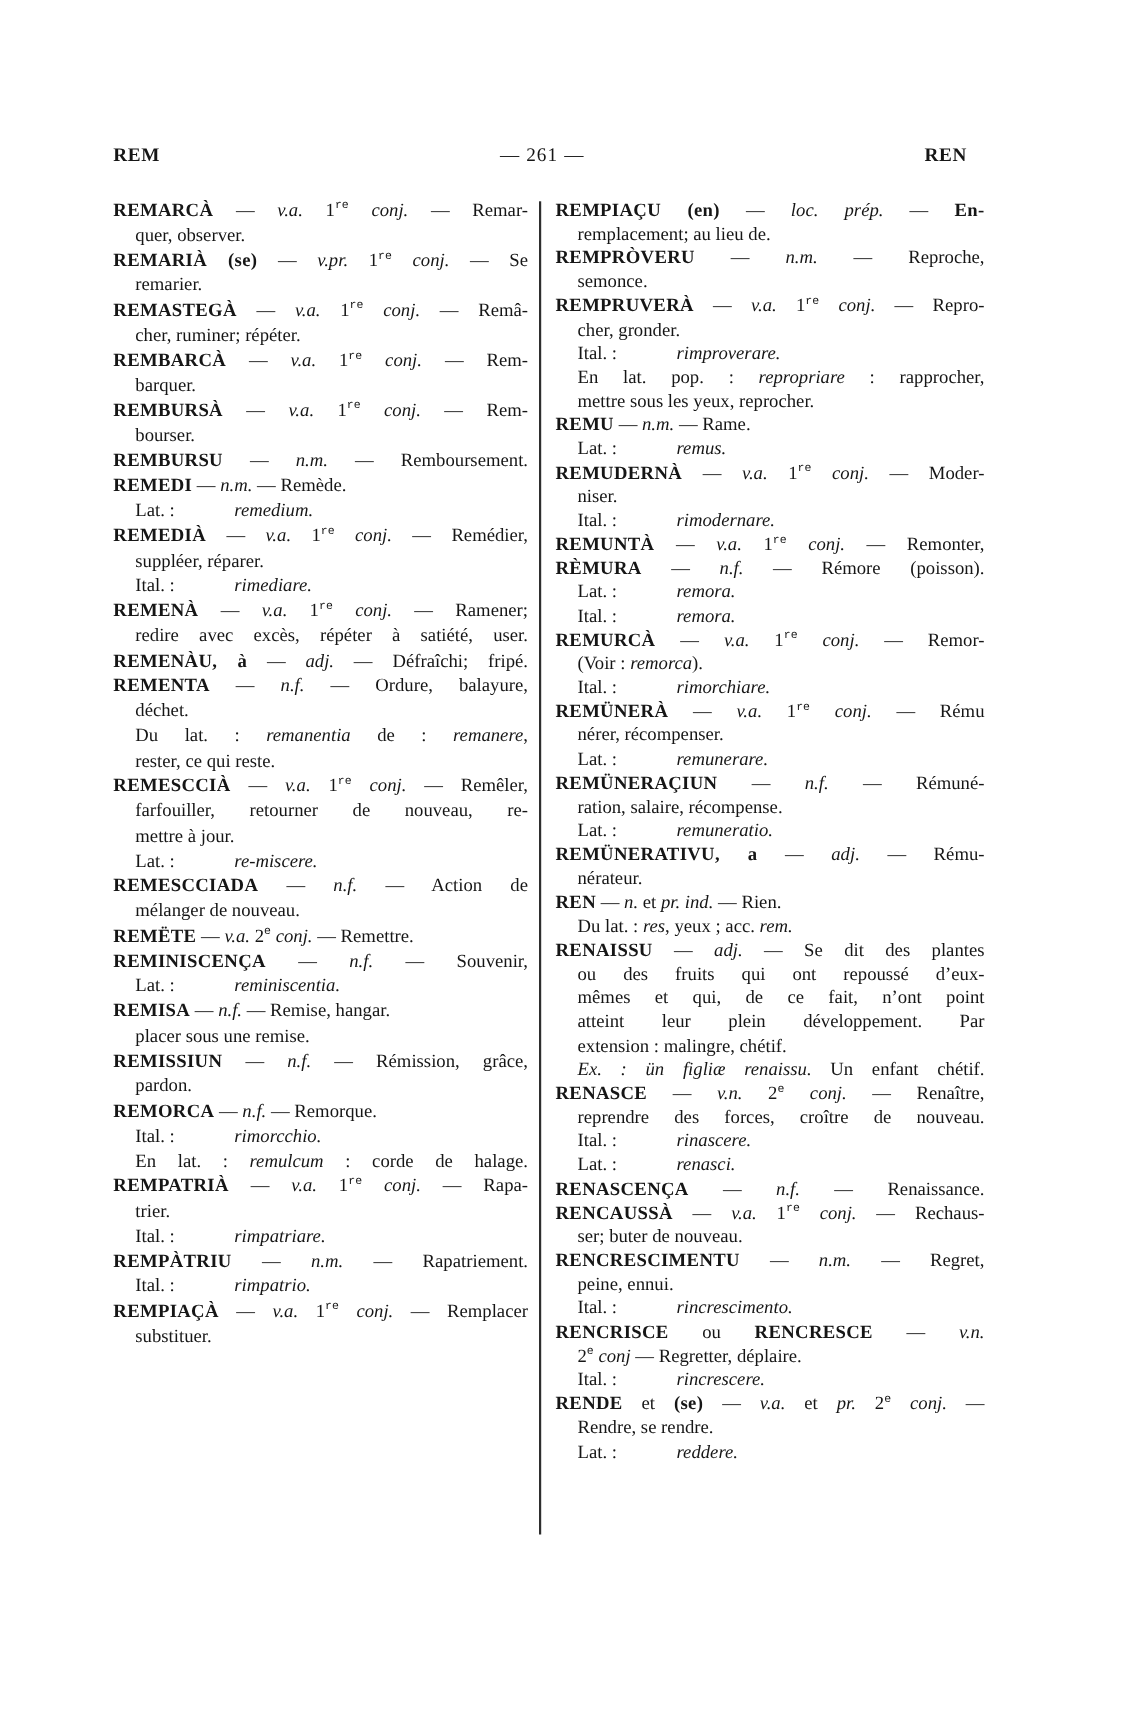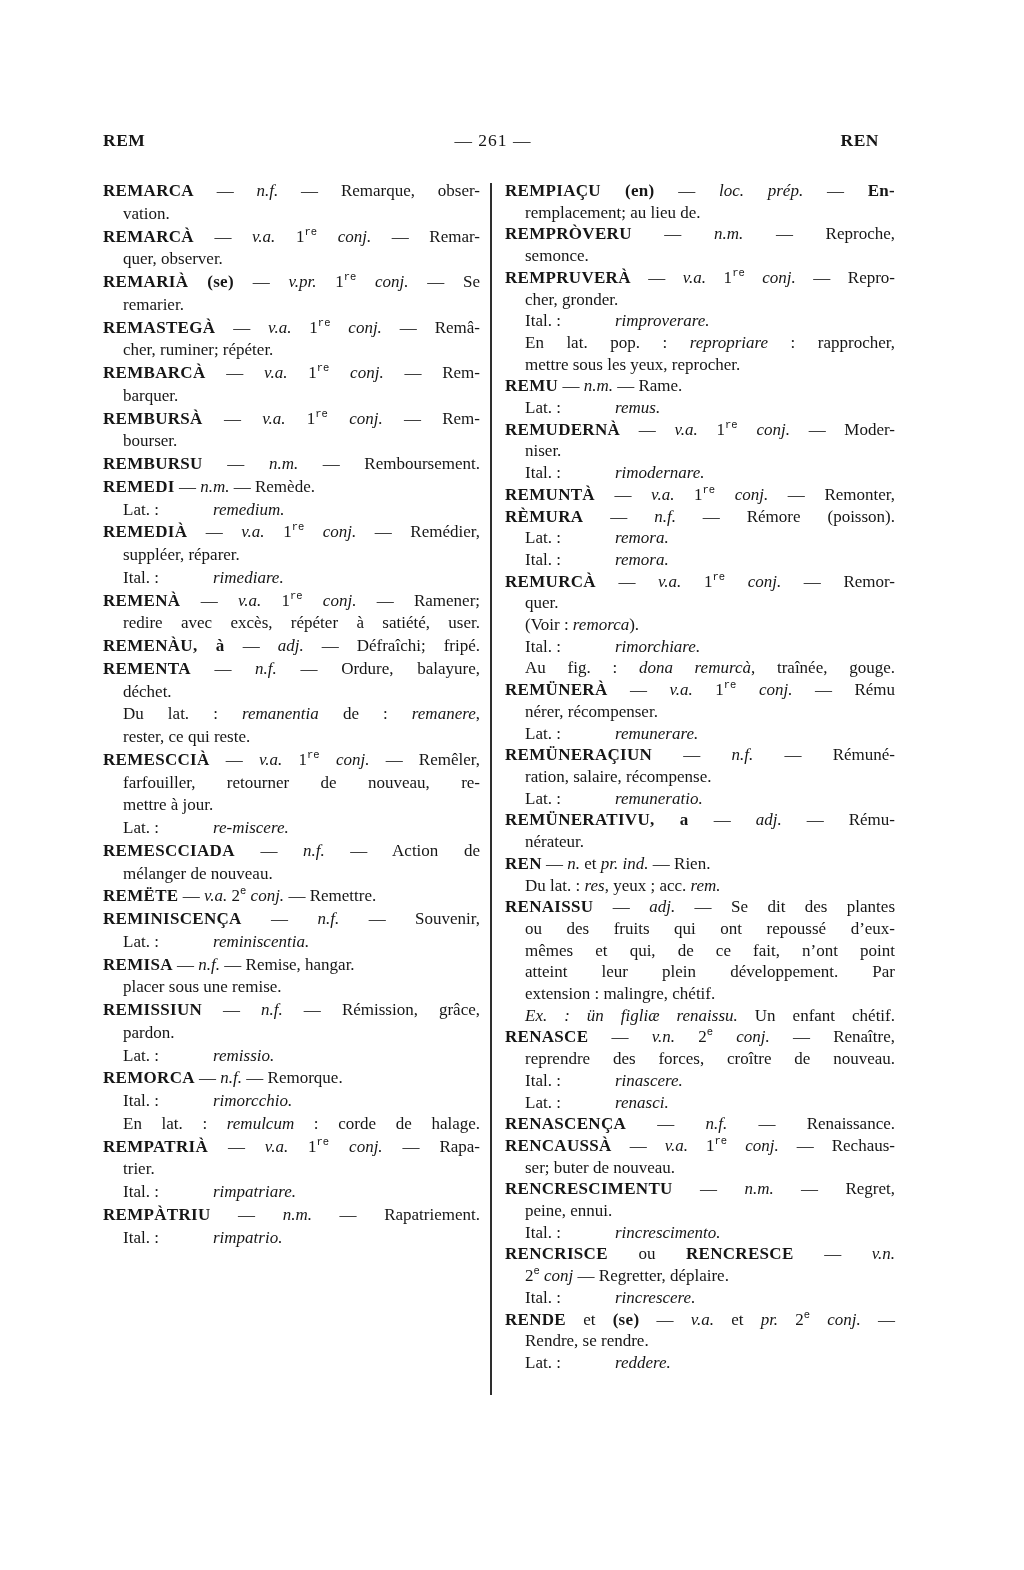--- a/index.html
+++ b/index.html
@@ -37,24 +37,20 @@
 
 <div class="page">
   <div class="page-header">
     <span class="hdr-kw">REM</span>
     <span class="hdr-page">— 261 —</span>
     <span class="hdr-kw">REN</span>
   </div>
   <div class="divider"></div>
   <div class="column col-left" id="col-left">
       <div class="entry">
-        <div class="line j"><span class="s-b">REMARCA</span><span class="s-r"> — </span><span class="s-i">n.f.</span><span class="s-r"> — Remarque, obser-</span></div>
-        <div class="line i1"><span class="s-r">vation.</span></div>
-      </div>
-      <div class="entry">
         <div class="line j"><span class="s-b">REMARCÀ</span><span class="s-r"> — </span><span class="s-i">v.a.</span><span class="s-r"> 1</span><span class="s-sup">re</span><span class="s-i"> conj.</span><span class="s-r"> — Remar-</span></div>
         <div class="line i1"><span class="s-r">quer, observer.</span></div>
       </div>
       <div class="entry">
         <div class="line j"><span class="s-b">REMARIÀ (se)</span><span class="s-r"> — </span><span class="s-i">v.pr.</span><span class="s-r"> 1</span><span class="s-sup">re</span><span class="s-i"> conj.</span><span class="s-r"> — Se</span></div>
         <div class="line i1"><span class="s-r">remarier.</span></div>
       </div>
       <div class="entry">
         <div class="line j"><span class="s-b">REMASTEGÀ</span><span class="s-r"> — </span><span class="s-i">v.a.</span><span class="s-r"> 1</span><span class="s-sup">re</span><span class="s-i"> conj.</span><span class="s-r"> — Remâ-</span></div>
         <div class="line i1"><span class="s-r">cher, ruminer; répéter.</span></div>
@@ -111,35 +107,38 @@
       </div>
       <div class="entry">
         <div class="line"><span class="s-b">REMISA</span><span class="s-r"> — </span><span class="s-i">n.f.</span><span class="s-r"> — Remise, hangar.</span></div>
       </div>
       <div class="entry">
         <div class="line i1"><span class="s-r">placer sous une remise.</span></div>
       </div>
       <div class="entry">
         <div class="line j"><span class="s-b">REMISSIUN</span><span class="s-r"> — </span><span class="s-i">n.f.</span><span class="s-r"> — Rémission, grâce,</span></div>
         <div class="line i1"><span class="s-r">pardon.</span></div>
-        <div class="line i1"><span class="s-tab">Lat. :</span><span class="s-i">remissio.</span></div>
       </div>
       <div class="entry">
         <div class="line"><span class="s-b">REMORCA</span><span class="s-r"> — </span><span class="s-i">n.f.</span><span class="s-r"> — Remorque.</span></div>
         <div class="line i1"><span class="s-tab">Ital. :</span><span class="s-i">rimorcchio.</span></div>
         <div class="line i1 j"><span class="s-r">En lat. : </span><span class="s-i">remulcum</span><span class="s-r"> : corde de halage.</span></div>
       </div>
       <div class="entry">
         <div class="line j"><span class="s-b">REMPATRIÀ</span><span class="s-r"> — </span><span class="s-i">v.a.</span><span class="s-r"> 1</span><span class="s-sup">re</span><span class="s-i"> conj.</span><span class="s-r"> — Rapa-</span></div>
         <div class="line i1"><span class="s-r">trier.</span></div>
         <div class="line i1"><span class="s-tab">Ital. :</span><span class="s-i">rimpatriare.</span></div>
       </div>
       <div class="entry">
         <div class="line j"><span class="s-b">REMPÀTRIU</span><span class="s-r"> — </span><span class="s-i">n.m.</span><span class="s-r"> — Rapatriement.</span></div>
         <div class="line i1"><span class="s-tab">Ital. :</span><span class="s-i">rimpatrio.</span></div>
+      </div>
+      <div class="entry">
+        <div class="line j"><span class="s-b">REMPIAÇÀ</span><span class="s-r"> — </span><span class="s-i">v.a.</span><span class="s-r"> 1</span><span class="s-sup">re</span><span class="s-i"> conj.</span><span class="s-r"> — Remplacer</span></div>
+        <div class="line i1"><span class="s-r">substituer.</span></div>
       </div>
     </div>
   <div class="column col-right" id="col-right">
       <div class="entry">
         <div class="line j"><span class="s-b">REMPIAÇU (en)</span><span class="s-r"> — </span><span class="s-i">loc. prép.</span><span class="s-r"> — </span><span class="s-b">En-</span></div>
         <div class="line i1"><span class="s-r">remplacement; au lieu de.</span></div>
       </div>
       <div class="entry">
         <div class="line j"><span class="s-b">REMPRÒVERU</span><span class="s-r"> — </span><span class="s-i">n.m.</span><span class="s-r"> — Reproche,</span></div>
         <div class="line i1"><span class="s-r">semonce.</span></div>
@@ -163,24 +162,22 @@
       <div class="entry">
         <div class="line j"><span class="s-b">REMUNTÀ</span><span class="s-r"> — </span><span class="s-i">v.a.</span><span class="s-r"> 1</span><span class="s-sup">re</span><span class="s-i"> conj.</span><span class="s-r"> — Remonter,</span></div>
       </div>
       <div class="entry">
         <div class="line j"><span class="s-b">RÈMURA</span><span class="s-r"> — </span><span class="s-i">n.f.</span><span class="s-r"> — Rémore (poisson).</span></div>
         <div class="line i1"><span class="s-tab">Lat. :</span><span class="s-i">remora.</span></div>
         <div class="line i1"><span class="s-tab">Ital. :</span><span class="s-i">remora.</span></div>
       </div>
       <div class="entry">
         <div class="line j"><span class="s-b">REMURCÀ</span><span class="s-r"> — </span><span class="s-i">v.a.</span><span class="s-r"> 1</span><span class="s-sup">re</span><span class="s-i"> conj.</span><span class="s-r"> — Remor-</span></div>
-        <div class="line i1"><span class="s-r">quer.</span></div>
         <div class="line i1"><span class="s-r">(Voir : </span><span class="s-i">remorca</span><span class="s-r">).</span></div>
         <div class="line i1"><span class="s-tab">Ital. :</span><span class="s-i">rimorchiare.</span></div>
-        <div class="line i1 j"><span class="s-r">Au fig. : </span><span class="s-i">dona remurcà</span><span class="s-r">, traînée, gouge.</span></div>
       </div>
       <div class="entry">
         <div class="line j"><span class="s-b">REMÜNERÀ</span><span class="s-r"> — </span><span class="s-i">v.a.</span><span class="s-r"> 1</span><span class="s-sup">re</span><span class="s-i"> conj.</span><span class="s-r"> — Rému</span></div>
         <div class="line i1"><span class="s-r">nérer, récompenser.</span></div>
         <div class="line i1"><span class="s-tab">Lat. :</span><span class="s-i">remunerare.</span></div>
       </div>
       <div class="entry">
         <div class="line j"><span class="s-b">REMÜNERAÇIUN</span><span class="s-r"> — </span><span class="s-i">n.f.</span><span class="s-r"> — Rémuné-</span></div>
         <div class="line i1"><span class="s-r">ration, salaire, récompense.</span></div>
         <div class="line i1"><span class="s-tab">Lat. :</span><span class="s-i">remuneratio.</span></div>

